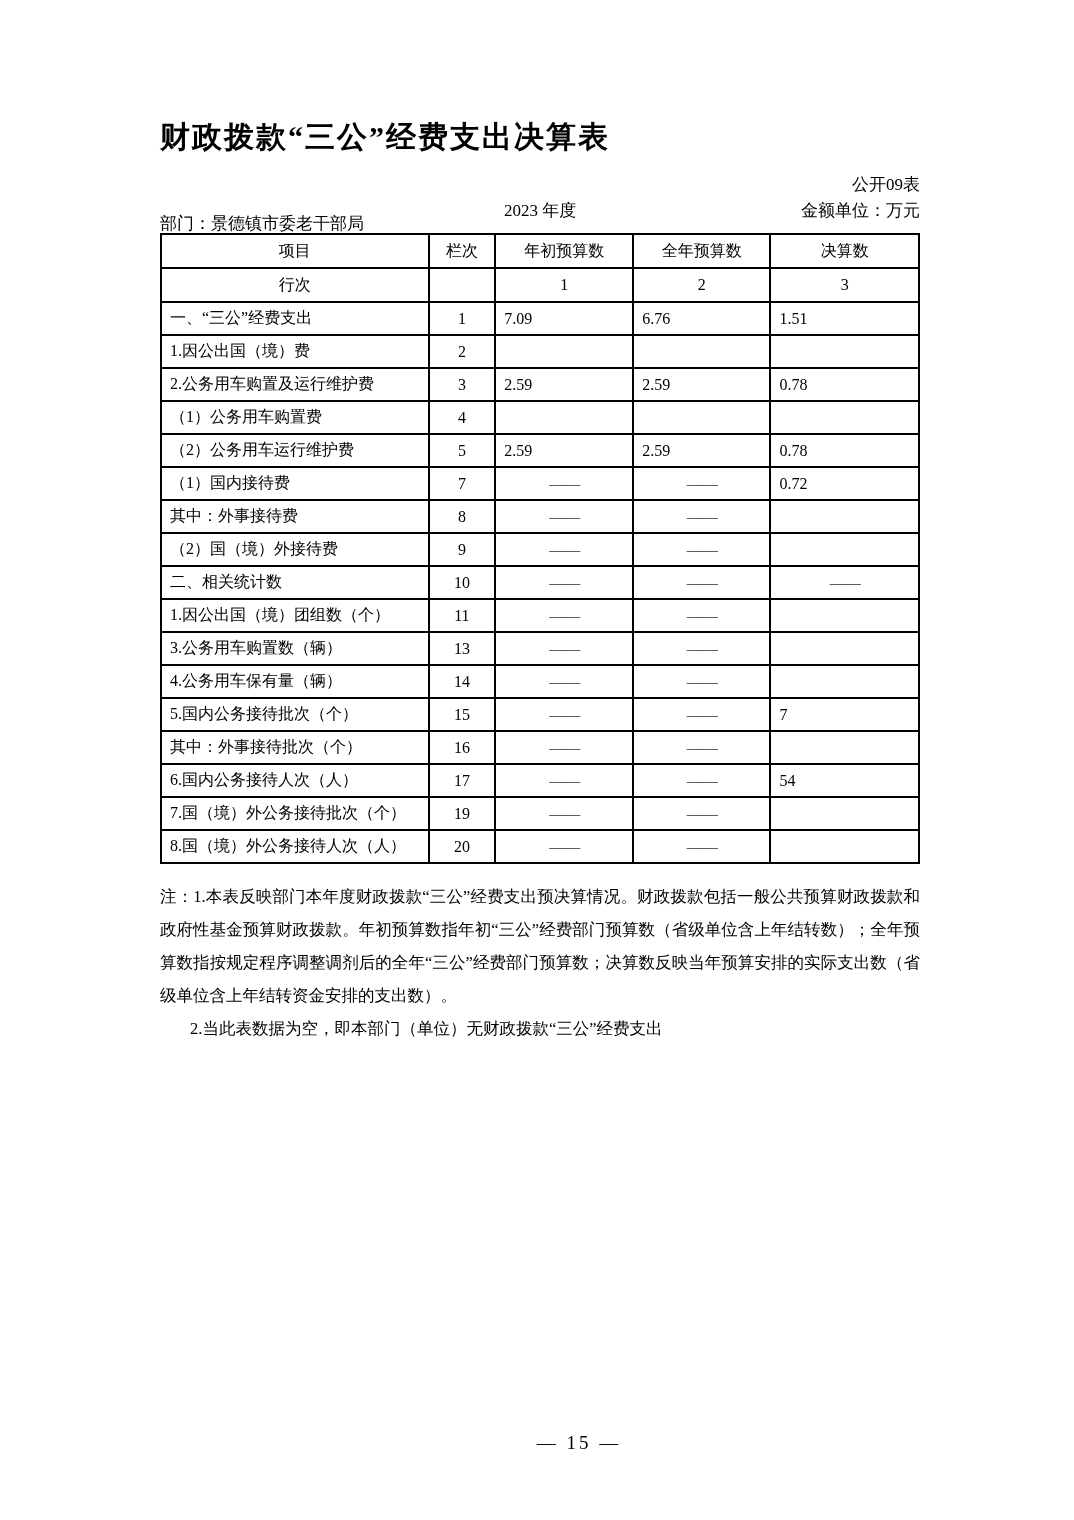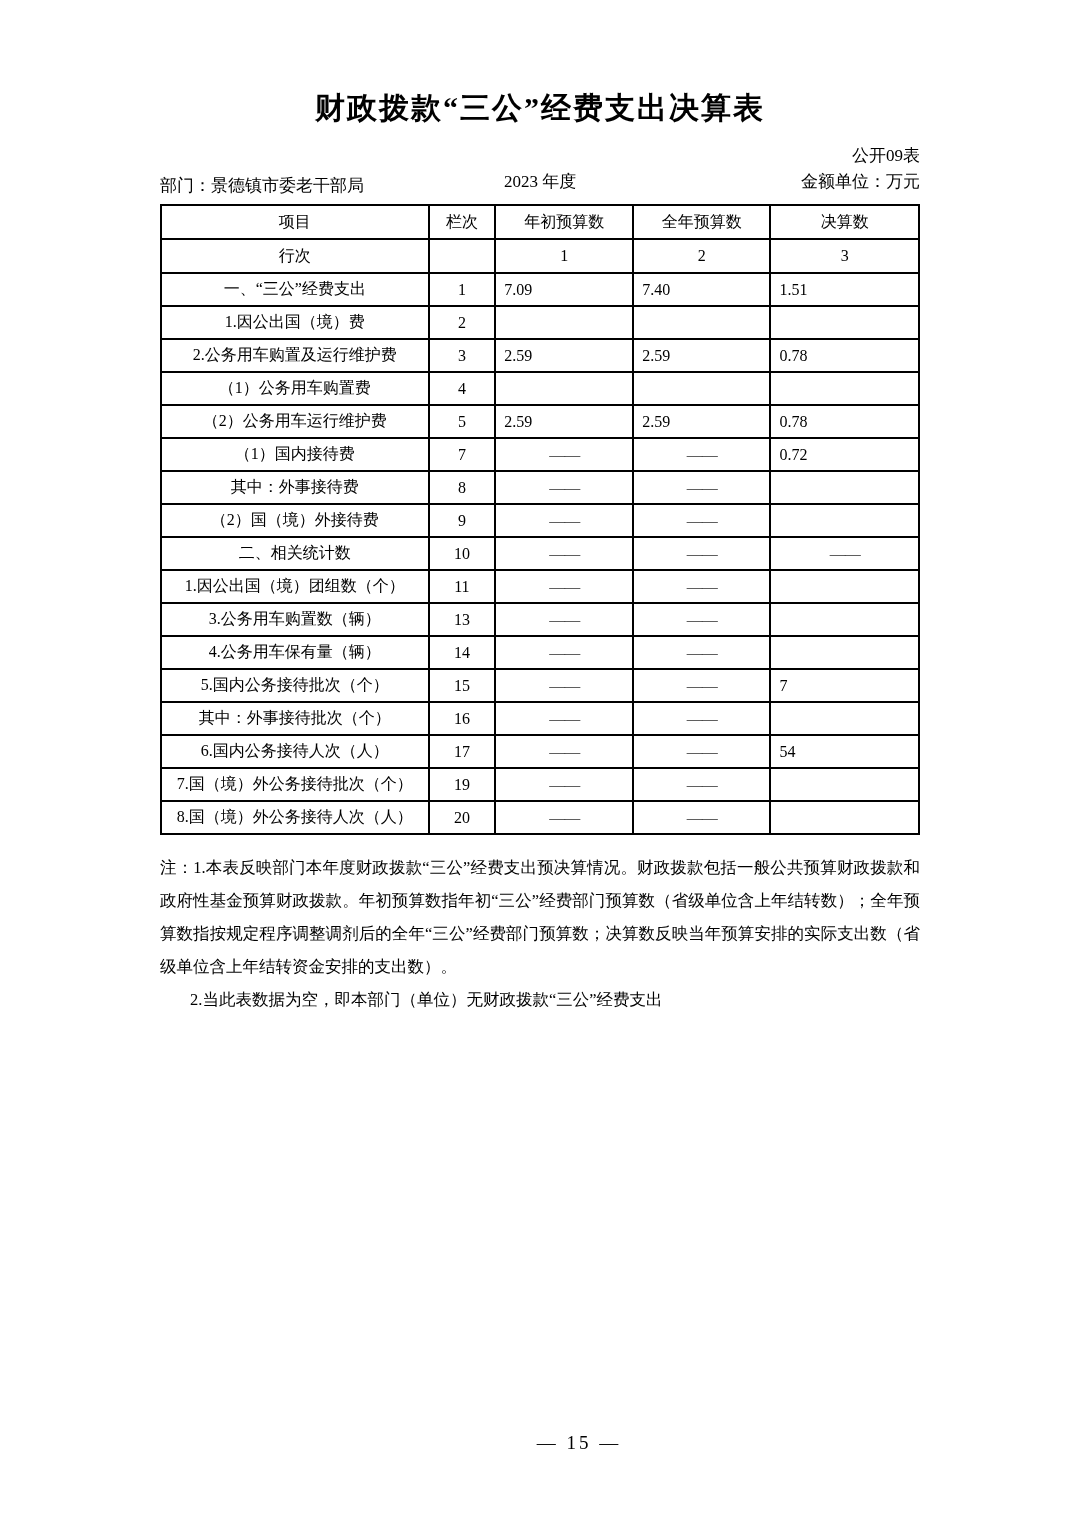--- a/index.html
+++ b/index.html
@@ -3,43 +3,43 @@
 <meta charset="utf-8">
 <style>
   html,body{margin:0;padding:0;}
   body{
     width:1074px;height:1520px;background:#ffffff;color:#000;
     font-family:"Liberation Serif","DejaVu Serif",serif;
     position:relative;overflow:hidden;
   }
   .content{position:absolute;left:160px;top:0;width:760px;}
   .page-title{
-    margin:88px 0 0 0;text-align:center;
+    margin:117px 0 0 0;
     font-size:30px;font-weight:bold;line-height:40px;letter-spacing:2px;
   }
   .table-code{margin-top:16px;text-align:right;font-size:17px;line-height:24px;}
   .meta-row{position:relative;height:28px;font-size:17px;line-height:28px;}
-  .meta-left{position:absolute;left:0;top:4px;}
+  .meta-left{position:absolute;left:0;top:13px;}
   .meta-center{position:absolute;left:50%;transform:translateX(-50%);top:0;}
   .meta-right{position:absolute;right:0;top:0;}
   table.budget{
     width:100%;border-collapse:collapse;table-layout:fixed;
     font-size:16px;margin-top:8px;
   }
   table.budget th,table.budget td{
     border:2px solid #000;padding:0 8px;height:31px;
     font-weight:normal;overflow:hidden;white-space:nowrap;
   }
   table.budget thead th{height:32px;text-align:center;}
   col.c-item{width:35.3%;}
   col.c-line{width:8.8%;}
   col.c-v1{width:18.2%;}
   col.c-v2{width:18.1%;}
   col.c-v3{width:19.6%;}
-  td.lbl{text-align:center;}
+  td.lbl{text-align:left;}
   td.ind0{padding-left:8px;}
   td.ind1{padding-left:17px;}
   td.ind2{padding-left:40px;}
   td.ind3{padding-left:75px;}
   td.ctr{text-align:center;}
   td.num{text-align:left;padding-right:10px;}
   td.dash{text-align:center;color:#444;letter-spacing:-1px;}
   .notes{margin-top:16px;font-size:16.5px;line-height:33px;text-align:justify;}
   .note-2{padding-left:30px;text-align:left;}
   .page-number{
@@ -84,21 +84,21 @@
         <th>1</th>
         <th>2</th>
         <th>3</th>
       </tr>
     </thead>
     <tbody>
         <tr>
           <td class="lbl ind0">一、“三公”经费支出</td>
           <td class="ctr">1</td>
           <td class="num">7.09</td>
-          <td class="num">7.40</td>
+          <td class="num">6.76</td>
           <td class="num">1.51</td>
         </tr>
         <tr>
           <td class="lbl ind1">1.因公出国（境）费</td>
           <td class="ctr">2</td>
           <td class=""></td>
           <td class=""></td>
           <td class=""></td>
         </tr>
         <tr>

